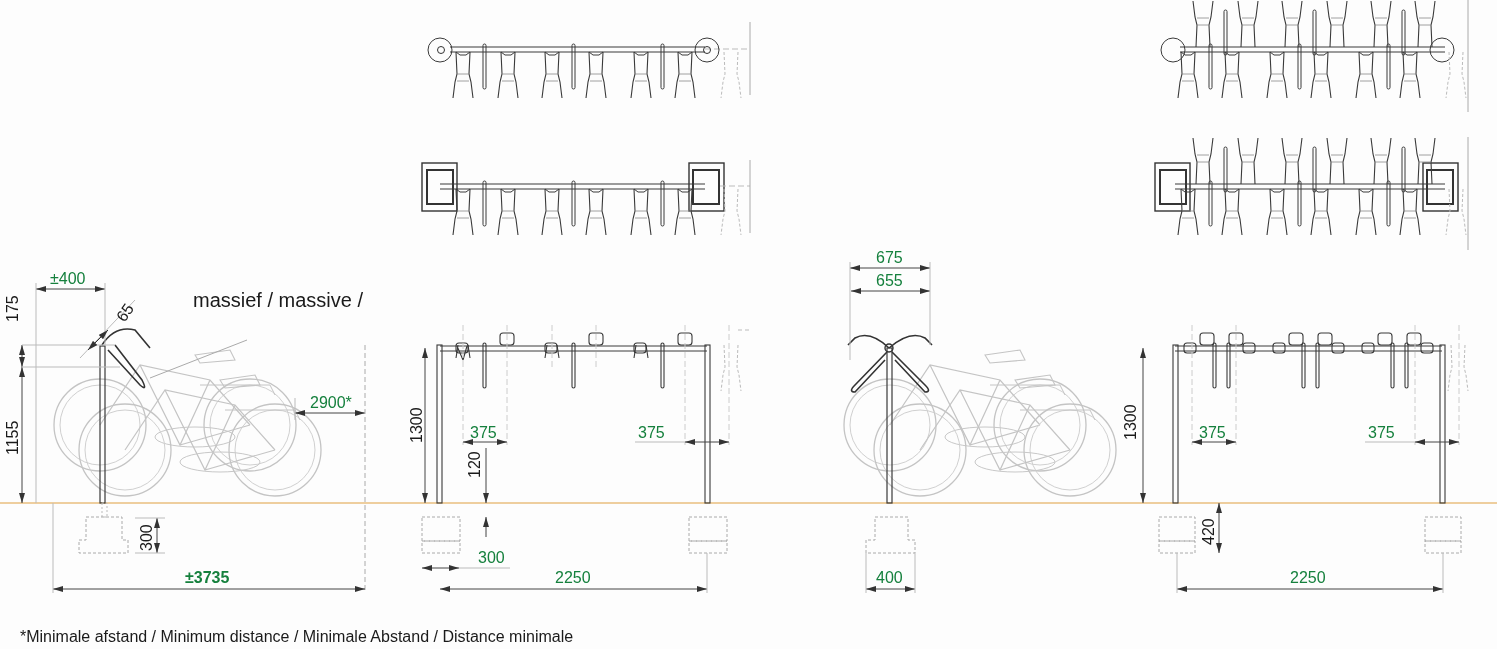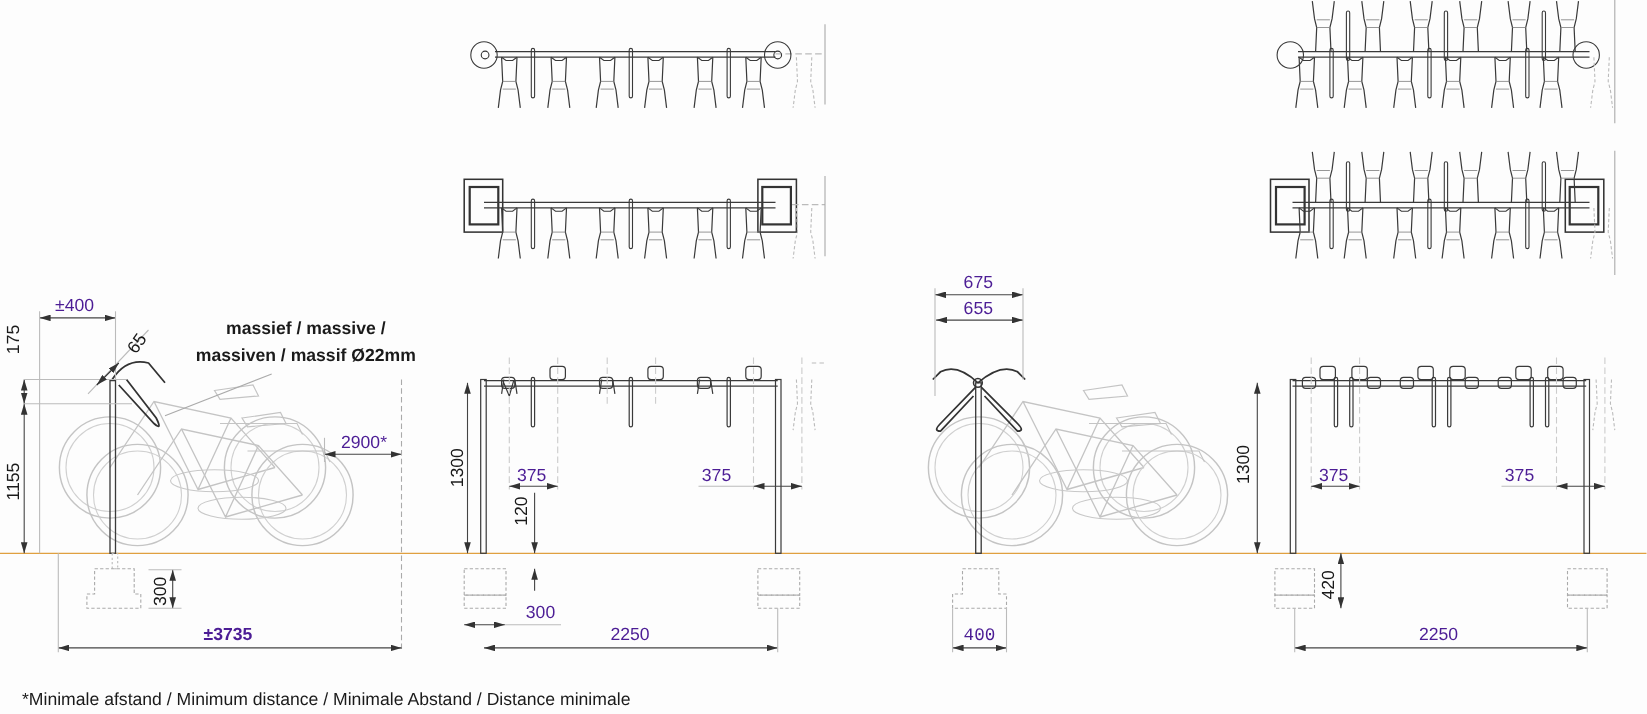--- a/index.html
+++ b/index.html
@@ -1,24 +1,24 @@
 <!DOCTYPE html>
 <html><head>
 <meta charset="utf-8">
 <style>
   html, body { margin:0; padding:0; background:#fdfdfd; }
   body { width:1497px; height:649px; position:relative; overflow:hidden;
          font-family:"Liberation Sans", sans-serif; color:#1a1a1a; }
   svg#drawing { position:absolute; left:0; top:0; }
-  .lbl { position:absolute; font-size:16px; line-height:18px; white-space:nowrap; color:#4c1d95; }
+  .lbl { position:absolute; font-size:16px; line-height:18px; white-space:nowrap; color:#15803d; }
   .vlbl { position:absolute; font-size:16px; line-height:18px; white-space:nowrap;
           transform-origin:0 0; transform:rotate(-90deg); color:#1a1a1a; }
   .diag { position:absolute; font-size:16px; transform:rotate(-55deg); transform-origin:0 0; }
   .note { position:absolute; font-size:16px; white-space:nowrap; }
-  .callout { position:absolute; font-size:16px; line-height:24px; text-align:center; white-space:nowrap;font-weight:bold; }
+  .callout { position:absolute; font-size:20px; line-height:24px; text-align:center; white-space:nowrap; }
 </style>
 </head>
 <body>
 
 <svg id="drawing" width="1497" height="649" viewBox="0 0 1497 649" xmlns="http://www.w3.org/2000/svg">
   <defs>
     <marker id="arr" markerWidth="10" markerHeight="6" refX="10" refY="3" orient="auto-start-reverse">
       <path d="M0,0 L10,3 L0,6 z" fill="#333"></path>
     </marker>
     <g id="hookDown">
@@ -290,36 +290,35 @@
     <line x1="1443" y1="553" x2="1443" y2="593" stroke="#bbb"></line>
   </g>
 </svg>
 
 <span class="lbl" style="left:50px;top:270px;">±400</span>
 <span class="diag" style="left:113px;top:315px;">65</span>
 <span class="vlbl" style="left:4px;top:322px;">175</span>
 <span class="vlbl" style="left:4px;top:455px;">1155</span>
 <div class="callout" style="left:176px;top:288px;width:204px;">
   <div>massief / massive /</div>
-  <div>massiven / massif Ø22mm</div>
 </div>
 <span class="lbl" style="left:310px;top:394px;">2900*</span>
 <span class="vlbl" style="left:138px;top:551px;">300</span>
 <span class="lbl" style="left:185px;top:569px;font-weight:bold;">±3735</span>
 
 <span class="vlbl" style="left:408px;top:443px;">1300</span>
 <span class="lbl" style="left:470px;top:424px;">375</span>
 <span class="lbl" style="left:638px;top:424px;">375</span>
 <span class="vlbl" style="left:466px;top:478px;">120</span>
 <span class="lbl" style="left:478px;top:549px;">300</span>
 <span class="lbl" style="left:555px;top:569px;">2250</span>
 
 <span class="lbl" style="left:876px;top:249px;">675</span>
 <span class="lbl" style="left:876px;top:272px;text-align:center;">655</span>
-<span class="lbl" style="left:876px;top:569px;font-family:Liberation Mono, monospace;">400</span>
+<span class="lbl" style="left:876px;top:569px;">400</span>
 
 <span class="vlbl" style="left:1122px;top:440px;">1300</span>
 <span class="lbl" style="left:1199px;top:424px;">375</span>
 <span class="lbl" style="left:1368px;top:424px;">375</span>
 <span class="vlbl" style="left:1200px;top:545px;">420</span>
 <span class="lbl" style="left:1290px;top:569px;">2250</span>
 
 <span class="note" style="left:20px;top:628px;">*Minimale afstand / Minimum distance / Minimale Abstand / Distance minimale</span>
 
 </body></html>

